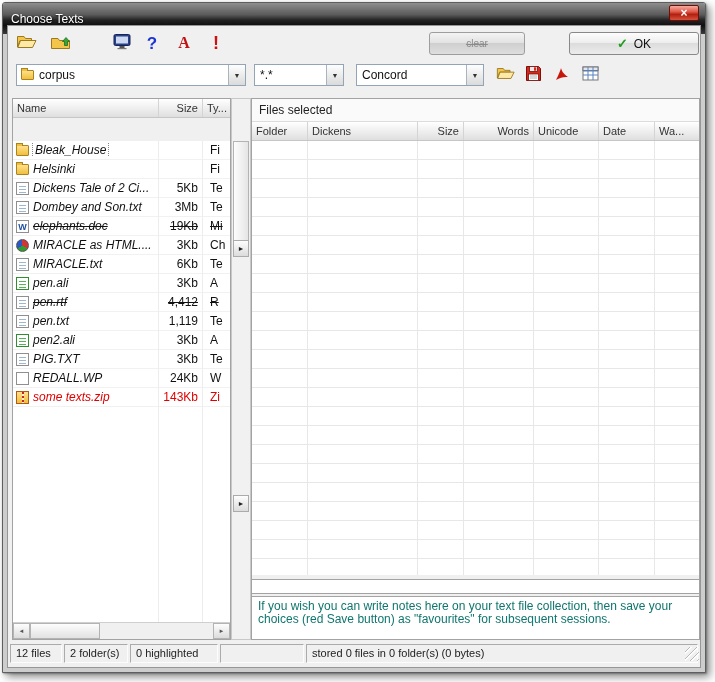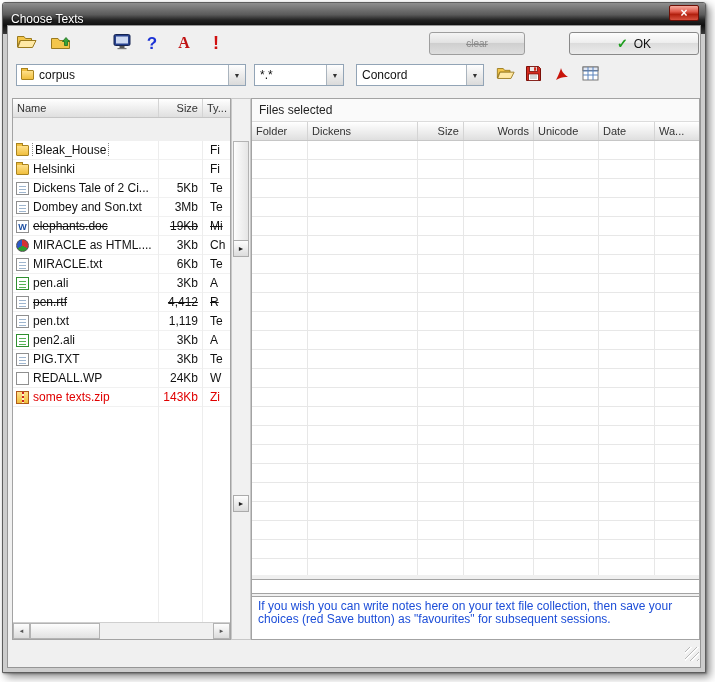--- a/index.html
+++ b/index.html
@@ -122,21 +122,21 @@
   .llist {
     position:absolute; left:0; right:0; top:42px; bottom:17px;
     background:#fff; overflow:hidden;
   }
   .llist::before,.llist::after { content:""; position:absolute; top:0; bottom:0; width:1px; background:#ededed; }
   .llist::before{ left:145px; } .llist::after{ left:189px; }
   .lrow {
     display:flex; height:19px; align-items:center;
     border-bottom:1px solid #f1f1f1; font-size:12px; color:#111; cursor:default;
   }
-  .c-name { width:146px; display:flex; align-items:center; padding-left:3px; overflow:hidden; white-space:nowrap; }
+  .c-name { width:146px; display:flex; align-items:center; padding-left:3px; overflow:hidden; white-space:nowrap;font-style:italic; }
   .c-size { width:44px; text-align:right; padding-right:5px; white-space:nowrap; }
   .c-type { flex:1; padding-left:7px; overflow:hidden; white-space:nowrap; }
   .lrow.struck .txt { text-decoration:line-through; }
   .lrow.red-row .txt { color:#e00000; }
   .lrow.focused .name-txt { outline:1px dotted #888; padding:0 2px; }
 
   
   .fi { width:13px; height:13px; position:relative; flex:0 0 auto; margin-right:4px; font-style:normal; }
   .fi-folder { background:linear-gradient(#ffe08a,#f0bf3e); border:1px solid #a9831f; border-radius:1px; height:11px; margin-top:1px; }
   .fi-folder::before { content:""; position:absolute; top:-3px; left:-1px; width:5px; height:2px; background:#f0bf3e; border:1px solid #a9831f; border-bottom:none; }
@@ -198,21 +198,21 @@
   .gv1{left:55px} .gv2{left:165px} .gv3{left:211px} .gv4{left:281px} .gv5{left:346px} .gv6{left:402px}
   .notes-title-input {
     position:absolute; left:0; right:0; top:480px; height:15px;
     border:1px solid #a3a3a3; border-left:none; border-right:none;
     background:#fff; width:100%; padding:0 4px; font-size:11px;
     font-family:"Liberation Sans",sans-serif;
   }
   .notes {
     position:absolute; left:0; right:0; top:497px; bottom:0;
     background:#fff; border-top:1px solid #a3a3a3;
-    padding:3px 6px; font-size:12px; line-height:13px; color:#1d4ed8; overflow:hidden;
+    padding:3px 6px; font-size:12px; line-height:13px; color:#0f766e; overflow:hidden;
   }
 
   
   .statusbar {
     position:absolute; left:0; right:0; top:618px; height:19px;
     display:flex; gap:2px; padding:0 2px; font-size:11px; color:#222;
   }
   .seg {
     background:#f0f0f0; border:1px solid; border-color:#ababab #fcfcfc #fcfcfc #ababab;
     padding:2px 5px 0; white-space:nowrap; overflow:hidden;
@@ -473,16 +473,23 @@
         <span class="gv gv2"></span>
         <span class="gv gv3"></span>
         <span class="gv gv4"></span>
         <span class="gv gv5"></span>
         <span class="gv gv6"></span>
       </div>
       <input class="notes-title-input" style="">
       <div class="notes">If you wish you can write notes here on your text file collection, then save your choices (red Save button) as "favourites" for subsequent sessions.</div>
     </div>
 
+    <div class="statusbar">
+      <span class="seg s1">12 files</span>
+      <span class="seg s2">2 folder(s)</span>
+      <span class="seg s3">0 highlighted</span>
+      <span class="seg s4"></span>
+      <span class="seg s5">stored 0 files in 0 folder(s) (0 bytes)</span>
+    </div>
     <div class="grip"></div>
 
   </div>
 </div>
 
 </body></html>

